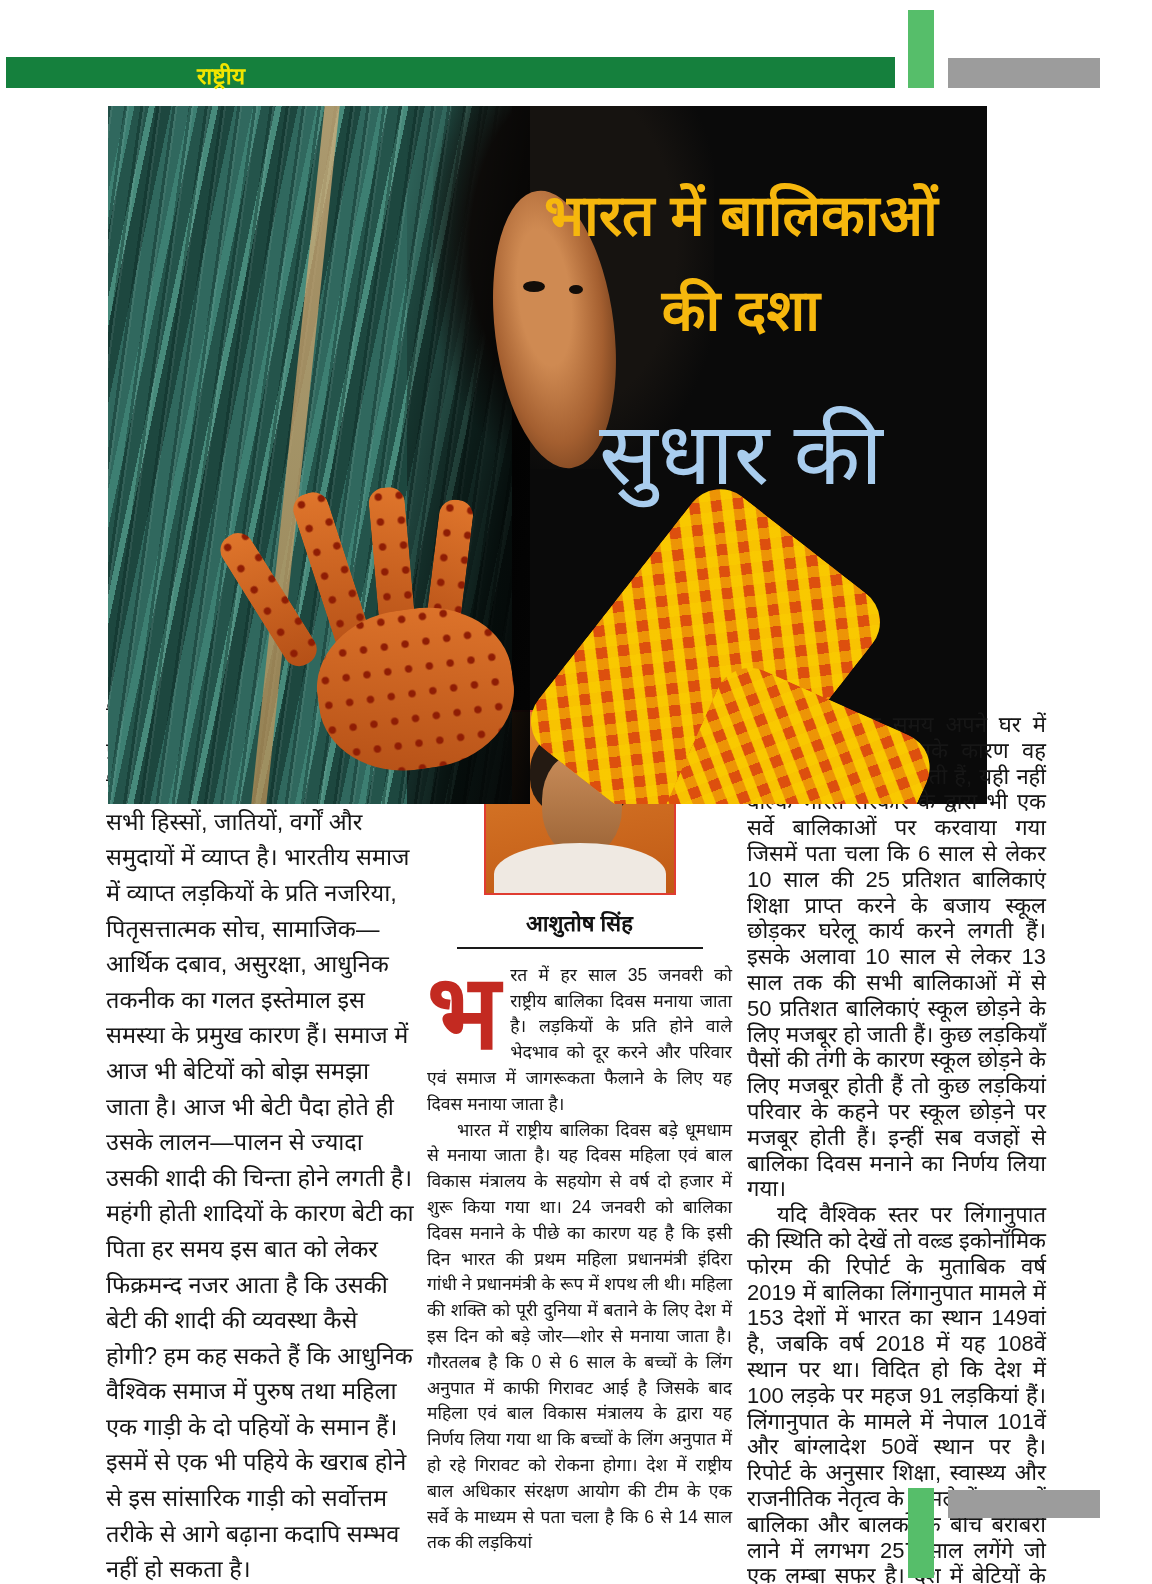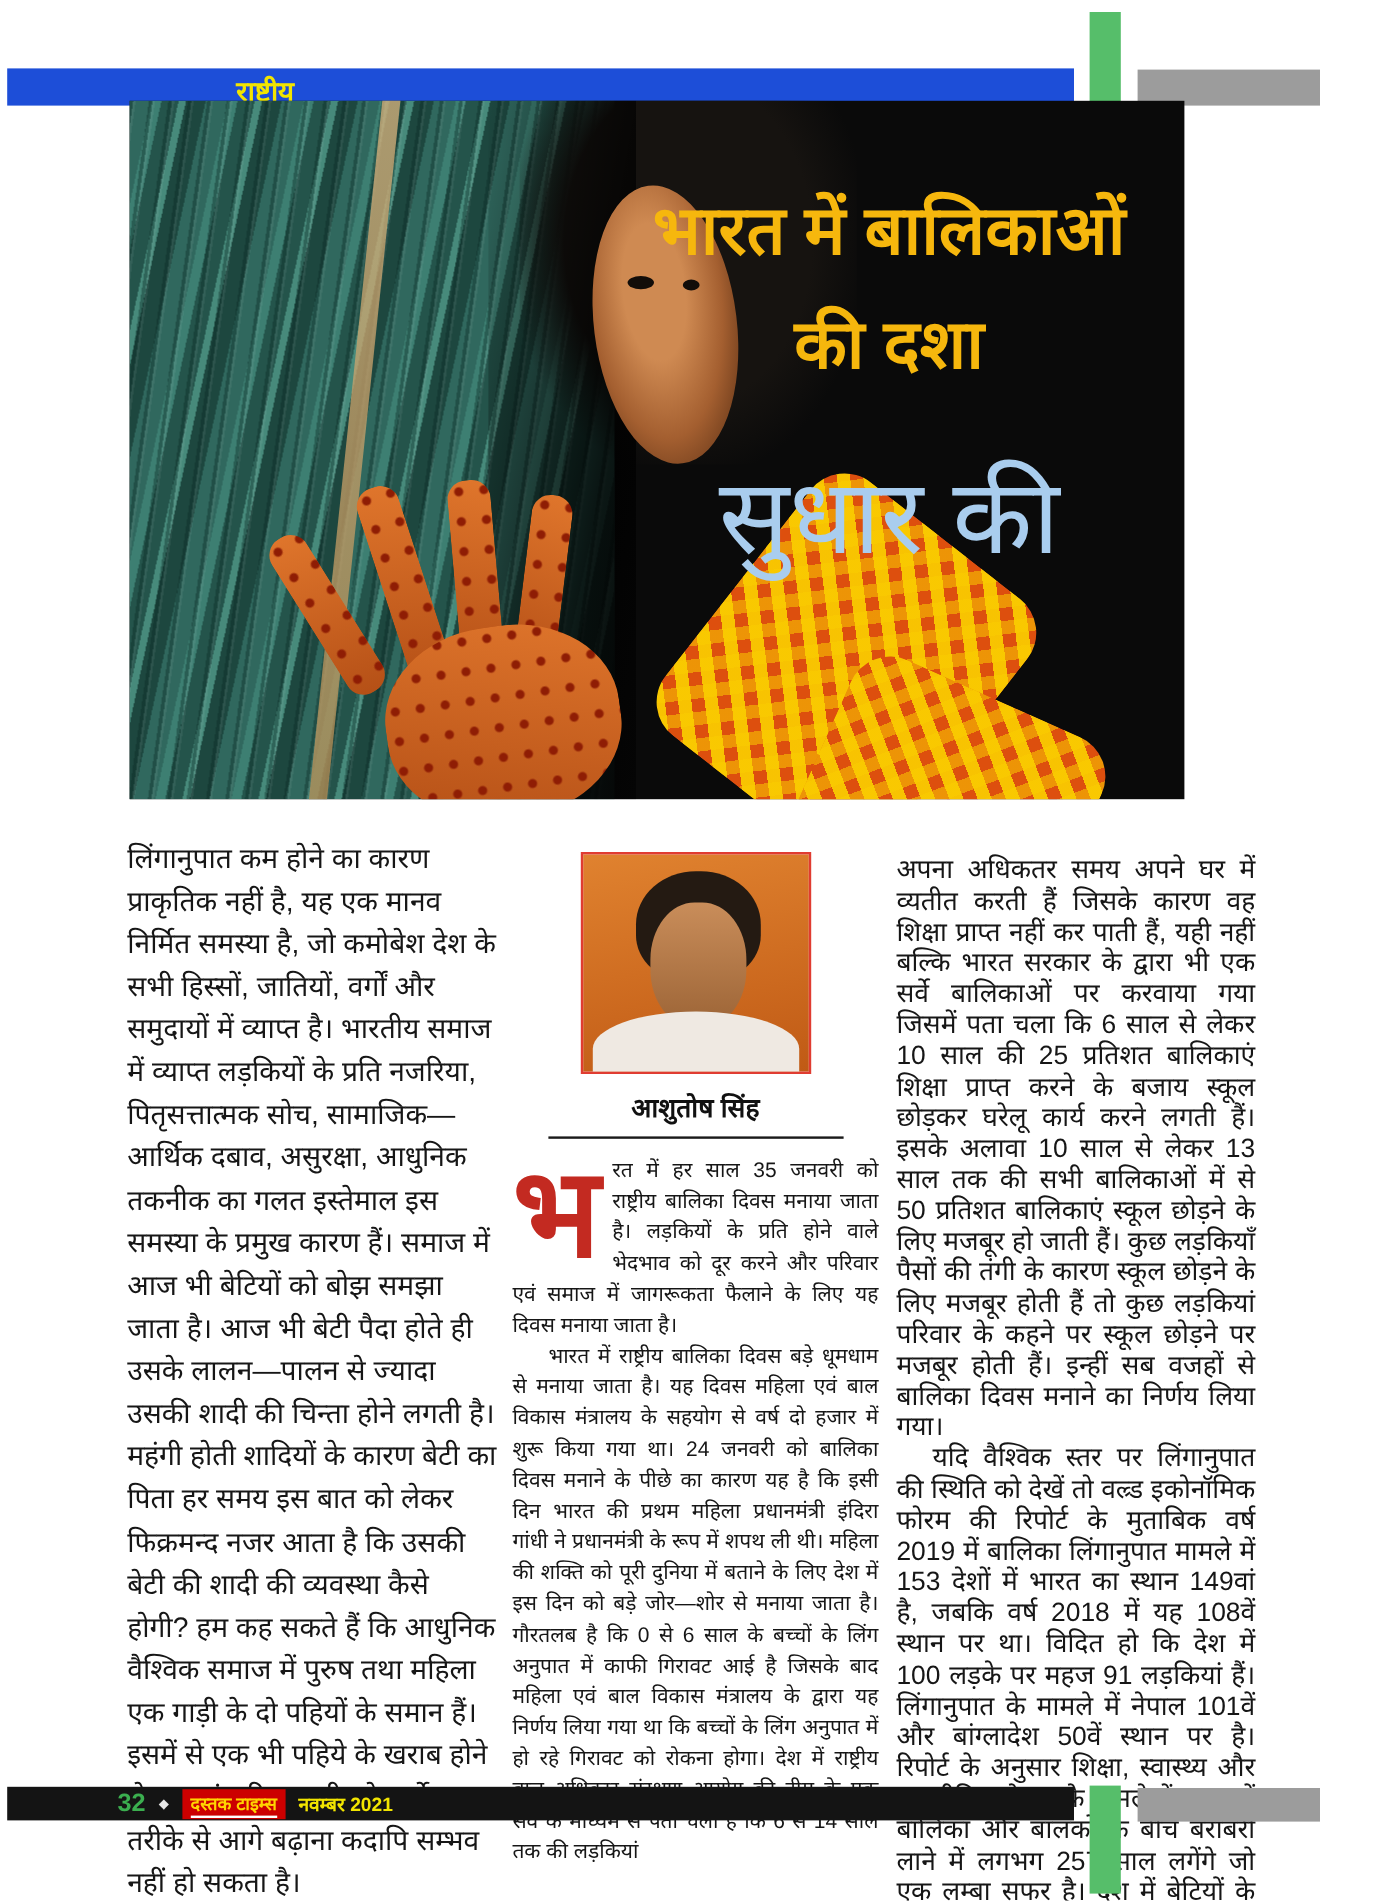--- a/index.html
+++ b/index.html
@@ -1,28 +1,28 @@
 <!DOCTYPE html>
 <html><head>
 <meta charset="utf-8">
 <style>
   * { margin:0; padding:0; box-sizing:border-box; }
   html,body { background:#fff; }
   body { font-family:"Liberation Sans","DejaVu Sans",sans-serif; }
   .page { position:relative; width:1152px; height:1584px; background:#fff; overflow:hidden; }
 
   
-  .kicker-bar { position:absolute; left:6px; top:57px; width:889px; height:31px; background:#1d4ed8; }
+  .kicker-bar { position:absolute; left:6px; top:57px; width:889px; height:31px; background:#15803d; }
   .kicker-label { position:absolute; left:150px; top:2px; width:130px; text-align:center;
     color:#f2e500; font-size:23px; font-weight:bold; }
   .green-bar-top { position:absolute; left:908px; top:10px; width:26px; height:78px; background:#56be6a; }
   .gray-box-top { position:absolute; left:948px; top:58px; width:152px; height:30px; background:#9c9c9c; }
 
   
-  .hero { position:absolute; left:108px; top:84px; width:879px; height:582px; background:#0a0a0a; overflow:hidden; }
+  .hero { position:absolute; left:108px; top:106px; width:879px; height:698px; background:#0a0a0a; overflow:hidden; }
   .bark { position:absolute; left:0; top:0; width:46%; height:100%; z-index:1;
     background:
       repeating-linear-gradient(98deg, rgba(8,38,33,.38) 0 3px, rgba(255,255,255,.07) 3px 5px, transparent 5px 16px),
       repeating-linear-gradient(102deg, #30685e 0 18px, #3d7f72 18px 26px, #24544b 26px 40px, #478a7b 40px 46px, #1d473f 46px 62px),
       linear-gradient(#336e63,#27584e); }
   .bark-streak { position:absolute; left:20.5%; top:-3%; width:15px; height:106%; z-index:2;
     background:linear-gradient(#d9b27c,#b98f55); transform:rotate(6deg); opacity:.75; }
   .bark-fade { position:absolute; left:34%; top:0; width:14%; height:100%; z-index:3;
     background:linear-gradient(100deg, rgba(0,0,0,0), rgba(0,0,0,.82) 68%, #050505); }
   .girl-hair { position:absolute; left:37%; top:-6%; width:32%; height:58%; z-index:2;
@@ -144,22 +144,16 @@
     </div>
     <p><span class="dropcap">भ</span><span>रत में हर साल 35 जनवरी को राष्ट्रीय बालिका दिवस मनाया जाता है। लड़कियों के प्रति होने वाले भेदभाव को दूर करने और परिवार एवं समाज में जागरूकता फैलाने के लिए यह दिवस मनाया जाता है।</span></p>
     <p class="indent">भारत में राष्ट्रीय बालिका दिवस बड़े धूमधाम से मनाया जाता है। यह दिवस महिला एवं बाल विकास मंत्रालय के सहयोग से वर्ष दो हजार में शुरू किया गया था। 24 जनवरी को बालिका दिवस मनाने के पीछे का कारण यह है कि इसी दिन भारत की प्रथम महिला प्रधानमंत्री इंदिरा गांधी ने प्रधानमंत्री के रूप में शपथ ली थी। महिला की शक्ति को पूरी दुनिया में बताने के लिए देश में इस दिन को बड़े जोर—शोर से मनाया जाता है। गौरतलब है कि 0 से 6 साल के बच्चों के लिंग अनुपात में काफी गिरावट आई है जिसके बाद महिला एवं बाल विकास मंत्रालय के द्वारा यह निर्णय लिया गया था कि बच्चों के लिंग अनुपात में हो रहे गिरावट को रोकना होगा। देश में राष्ट्रीय बाल अधिकार संरक्षण आयोग की टीम के एक सर्वे के माध्यम से पता चला है कि 6 से 14 साल तक की लड़कियां</p>
   </div>
 
   <div class="col col-3">
     <p>अपना अधिकतर समय अपने घर में व्यतीत करती हैं जिसके कारण वह शिक्षा प्राप्त नहीं कर पाती हैं, यही नहीं बल्कि भारत सरकार के द्वारा भी एक सर्वे बालिकाओं पर करवाया गया जिसमें पता चला कि 6 साल से लेकर 10 साल की 25 प्रतिशत बालिकाएं शिक्षा प्राप्त करने के बजाय स्कूल छोड़कर घरेलू कार्य करने लगती हैं। इसके अलावा 10 साल से लेकर 13 साल तक की सभी बालिकाओं में से 50 प्रतिशत बालिकाएं स्कूल छोड़ने के लिए मजबूर हो जाती हैं। कुछ लड़कियाँ पैसों की तंगी के कारण स्कूल छोड़ने के लिए मजबूर होती हैं तो कुछ लड़कियां परिवार के कहने पर स्कूल छोड़ने पर मजबूर होती हैं। इन्हीं सब वजहों से बालिका दिवस मनाने का निर्णय लिया गया।</p>
     <p class="indent">यदि वैश्विक स्तर पर लिंगानुपात की स्थिति को देखें तो वल्र्ड इकोनॉमिक फोरम की रिपोर्ट के मुताबिक वर्ष 2019 में बालिका लिंगानुपात मामले में 153 देशों में भारत का स्थान 149वां है, जबकि वर्ष 2018 में यह 108वें स्थान पर था। विदित हो कि देश में 100 लड़के पर महज 91 लड़कियां हैं। लिंगानुपात के मामले में नेपाल 101वें और बांग्लादेश 50वें स्थान पर है। रिपोर्ट के अनुसार शिक्षा, स्वास्थ्य और राजनीतिक नेतृत्व के मामले में भारत में बालिका और बालकों के बीच बराबरी लाने में लगभग 257 साल लगेंगे जो एक लम्बा सफर है। देश में बेटियों के प्रति अलग तरह की मानसिकता ने समाज के साथ—साथ खुद बेटियों के आत्मविश्वास को कम करने में महत्वपूर्ण भूमिका निभाई है। परिणाम स्वरूप उनके मन में असुरक्षा और असुविधा की भावना घर कर गई है। इसी कारण इस दिन उनके अस्तित्व, शिक्षा, स्वास्थ्य,</p>
   </div>
 
-  <div class="footer-bar">
-    <span class="f-page">32</span>
-    <span class="f-diamond">◆</span>
-    <span class="f-logo"><span>दस्तक टाइम्स</span></span>
-    <span class="f-date">नवम्बर 2021</span>
-  </div>
   <div class="green-bar-bottom"></div>
   <div class="gray-box-bottom"></div>
 
 </div>
 
 </body></html>

